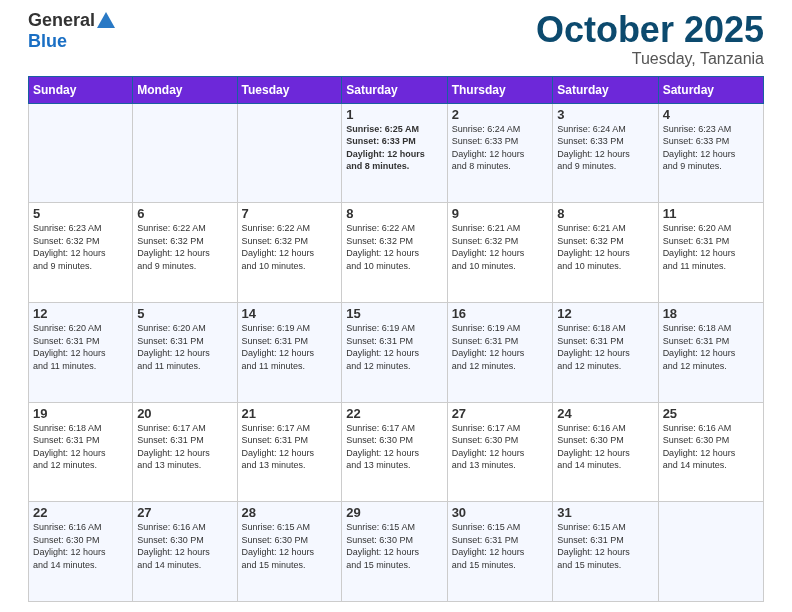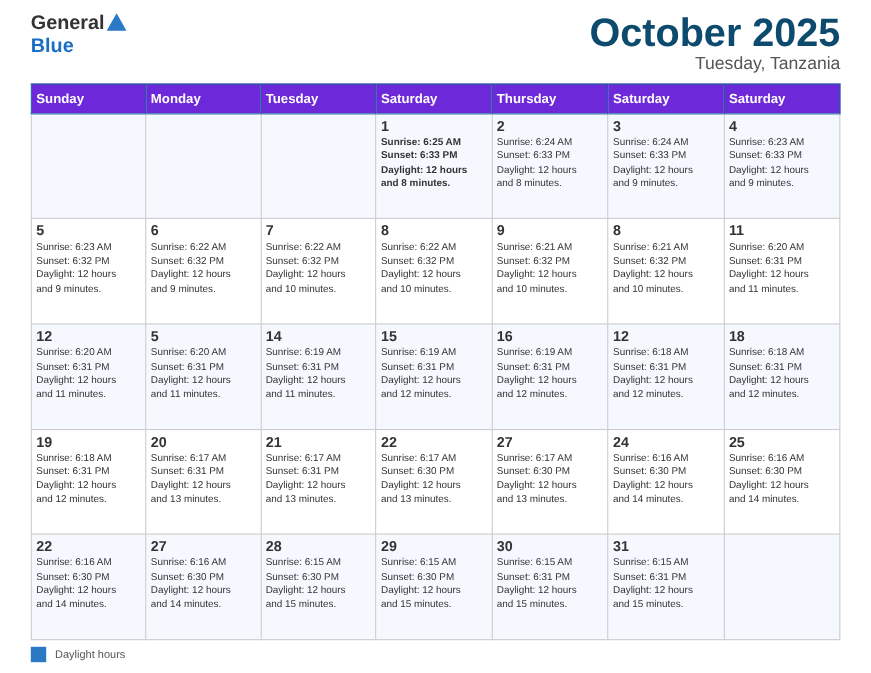--- a/index.html
+++ b/index.html
@@ -379,17 +379,13 @@
             <div class="day-info" style="white-space: pre-line;">Sunrise: 6:15 AM
 Sunset: 6:31 PM
 Daylight: 12 hours
 and 15 minutes.</div>
           </td>
           <td class="empty-cell">&nbsp;</td>
         </tr>
       </tbody>
   </table>
 
-  <div class="footer">
-    <span class="footer-box"></span>
-    <span>Daylight hours</span>
-  </div>
 </div>
 
 </body></html>

